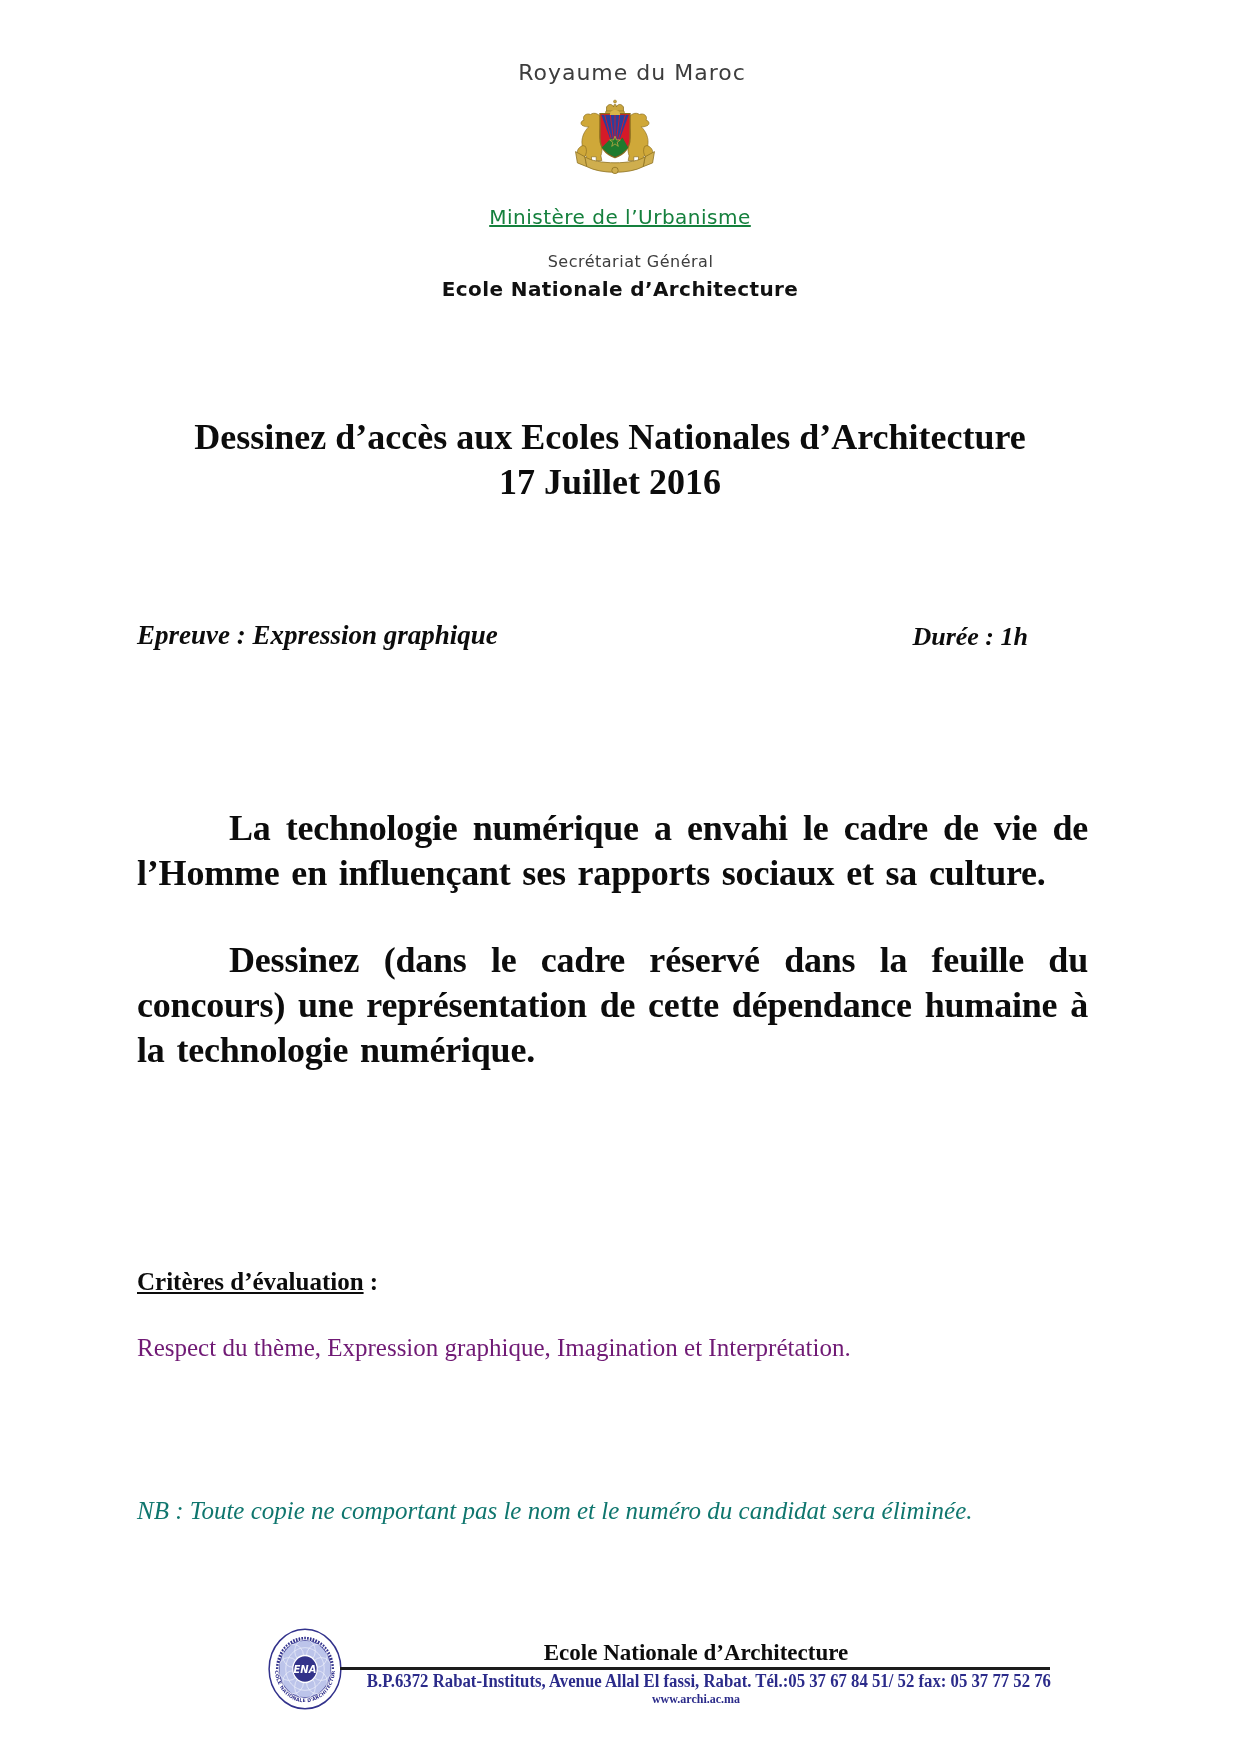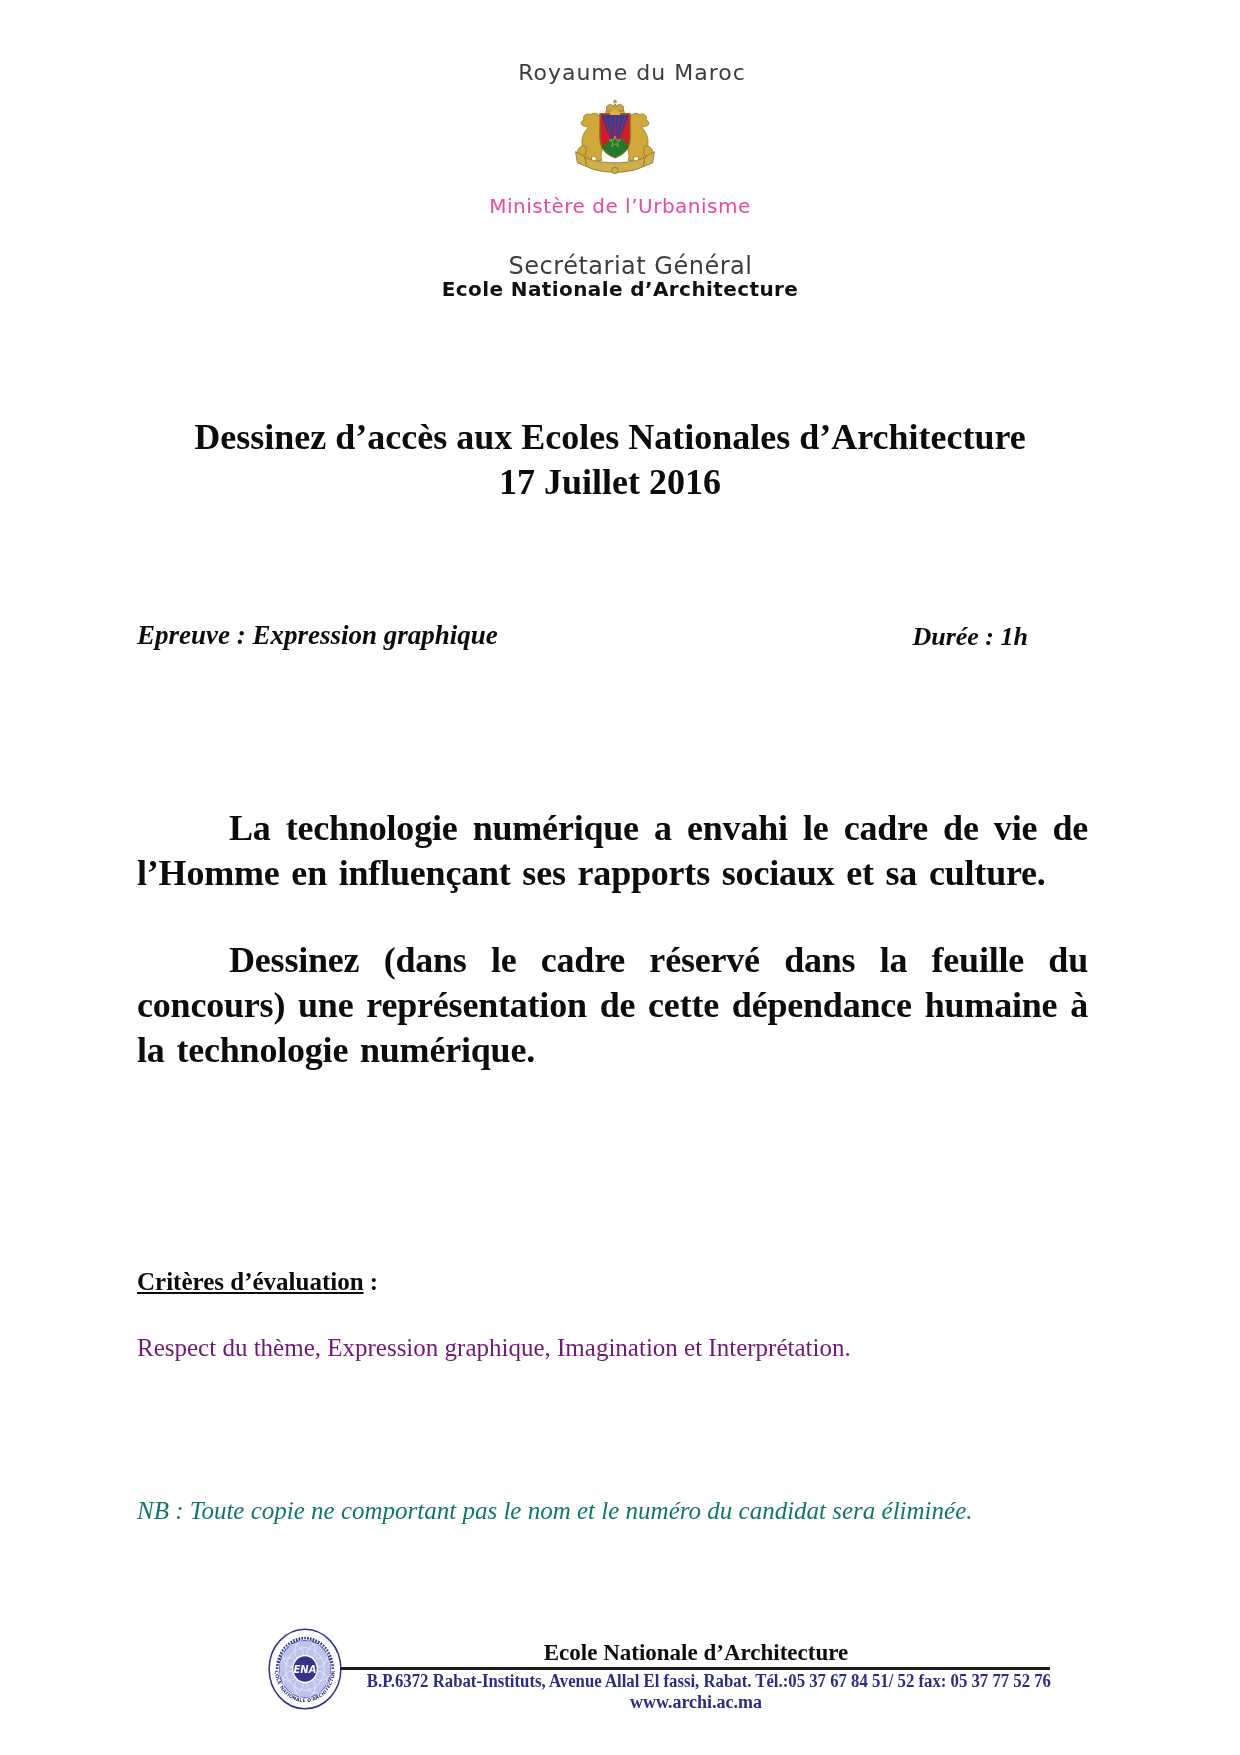--- a/index.html
+++ b/index.html
@@ -11,23 +11,23 @@
     font-family:"Liberation Serif","DejaVu Serif",serif;
     color:#141414;
   }
   .abs{position:absolute;}
   .center{left:0;right:0;text-align:center;}
   .sans{font-family:"DejaVu Sans","Liberation Sans",sans-serif;}
 
   
   .kingdom{top:60px;font-size:22px;color:#3d3d3d;letter-spacing:1px;padding-left:24px;}
   .emblem{left:568px;top:98px;width:94px;height:95px;}
-  .ministry1{top:194px;font-size:20px;color:#ec4899;letter-spacing:.5px;}
+  .ministry1{top:205px;font-size:20px;color:#15803d;letter-spacing:.5px;text-decoration:underline;}
   .ministry2{top:229px;font-size:20px;color:#3d3d3d;letter-spacing:.5px;}
-  .ministry3{top:252px;font-size:24px;color:#3d3d3d;letter-spacing:.5px;padding-left:21px;}
+  .ministry3{top:252px;font-size:16px;color:#3d3d3d;letter-spacing:.5px;padding-left:21px;}
   .school-bold{top:277px;font-size:20px;color:#111;font-weight:bold;letter-spacing:.4px;}
 
   
   .doc-title{top:415px;left:130px;right:150px;text-align:center;
     font-weight:bold;font-size:36px;line-height:45px;color:#0c0c0c;}
 
   
   .subject{top:620px;left:137px;font-size:27px;font-weight:bold;font-style:italic;color:#0c0c0c;}
   .duration{top:622px;right:212px;font-size:26px;font-weight:bold;font-style:italic;color:#0c0c0c;}
 
@@ -46,21 +46,21 @@
   
   .nb{top:1497px;left:137px;right:152px;font-size:25px;font-style:italic;color:#0f766e;}
 
   
   .footer-logo{left:268px;top:1628px;width:74px;height:82px;}
   .footer-rule{left:340px;top:1667px;width:710px;height:3px;background:#1c1c1c;}
   .footer-center{left:342px;width:708px;text-align:center;}
   .footer-school{top:1640px;font-size:23px;font-weight:bold;color:#0c0c0c;}
   .footer-address{top:1671px;font-size:18px;font-weight:bold;color:#2b2b8a;
     transform:scaleX(0.93);transform-origin:center;white-space:nowrap;}
-  .footer-www{top:1692px;font-size:18px;font-weight:bold;color:#2b2b8a;}
+  .footer-www{top:1692px;font-size:12px;font-weight:bold;color:#2b2b8a;}
 </style>
 </head>
 <body>
 
 <div class="page">
 
   <div class="abs center sans kingdom">Royaume du Maroc</div>
 
   <div class="abs emblem">
     <svg viewBox="0 0 100 100" width="94" height="95" aria-hidden="true">

